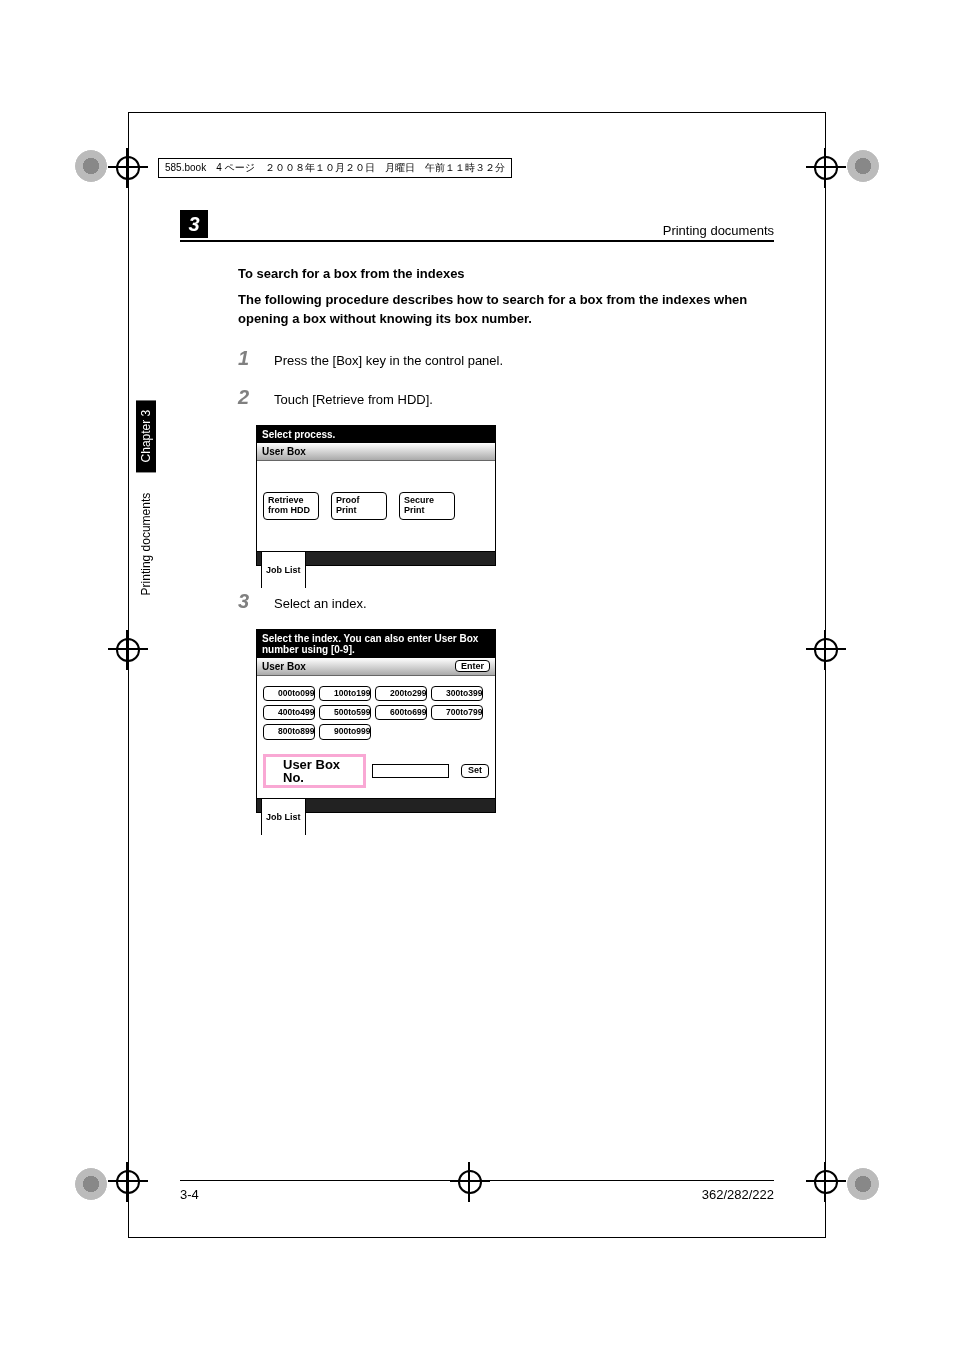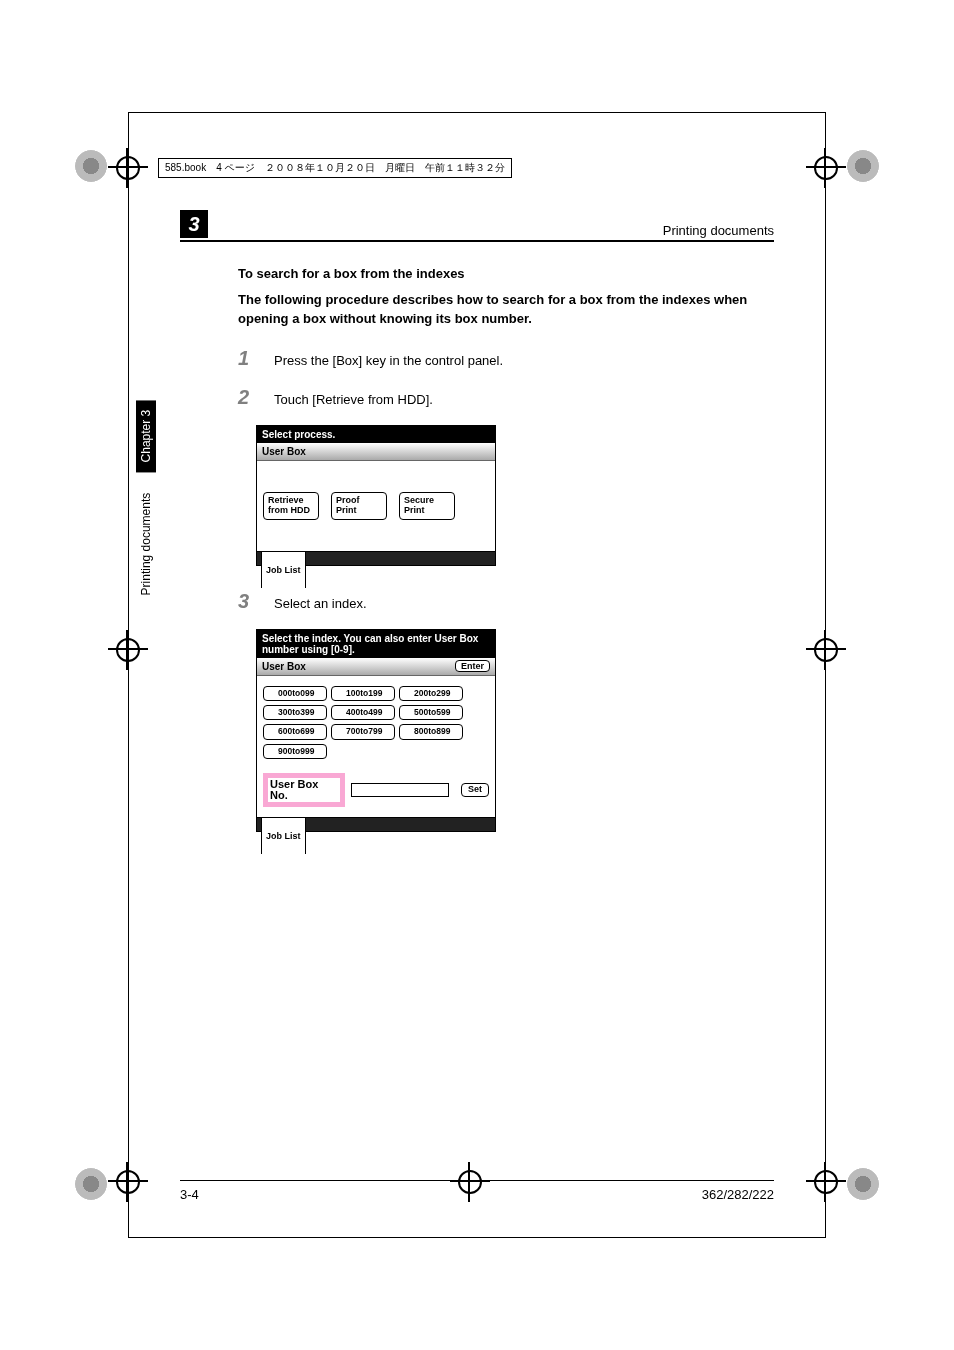--- a/index.html
+++ b/index.html
@@ -159,21 +159,21 @@
     border-radius: 4px;
     padding: 3px 4px;
     font-weight: bold;
     font-size: 9px;
     line-height: 1.1;
     width: 56px;
     text-align: left;
     background: #fff;
   }
   .sbtn.sm {
-    width: 64px;
+    width: 52px;
     padding: 2px 14px;
     font-size: 8.5px;
     text-align: center;
   }
   .sbtn.tiny {
     width: auto;
     padding: 1px 6px;
     font-size: 9px;
   }
   .screen .footer {
@@ -207,25 +207,25 @@
     flex-wrap: wrap;
     gap: 4px;
     margin-bottom: 14px;
   }
   .setrow {
     display: flex;
     align-items: center;
     gap: 6px;
   }
   .ubno {
-    border: 5px solid #f9a8d4;
-    font-weight: bold;
-    font-size: 11px;
+    border: 3px solid #f9a8d4;
+    font-weight: bold;
+    font-size: 13px;
     line-height: 1;
-    padding: 1px 2px;
+    padding: 1px 17px;
   }
   .ubno-field {
     border: 1px solid #000;
     height: 14px;
     width: 100px;
   }
 
   
   .sidetab {
     position: absolute;

